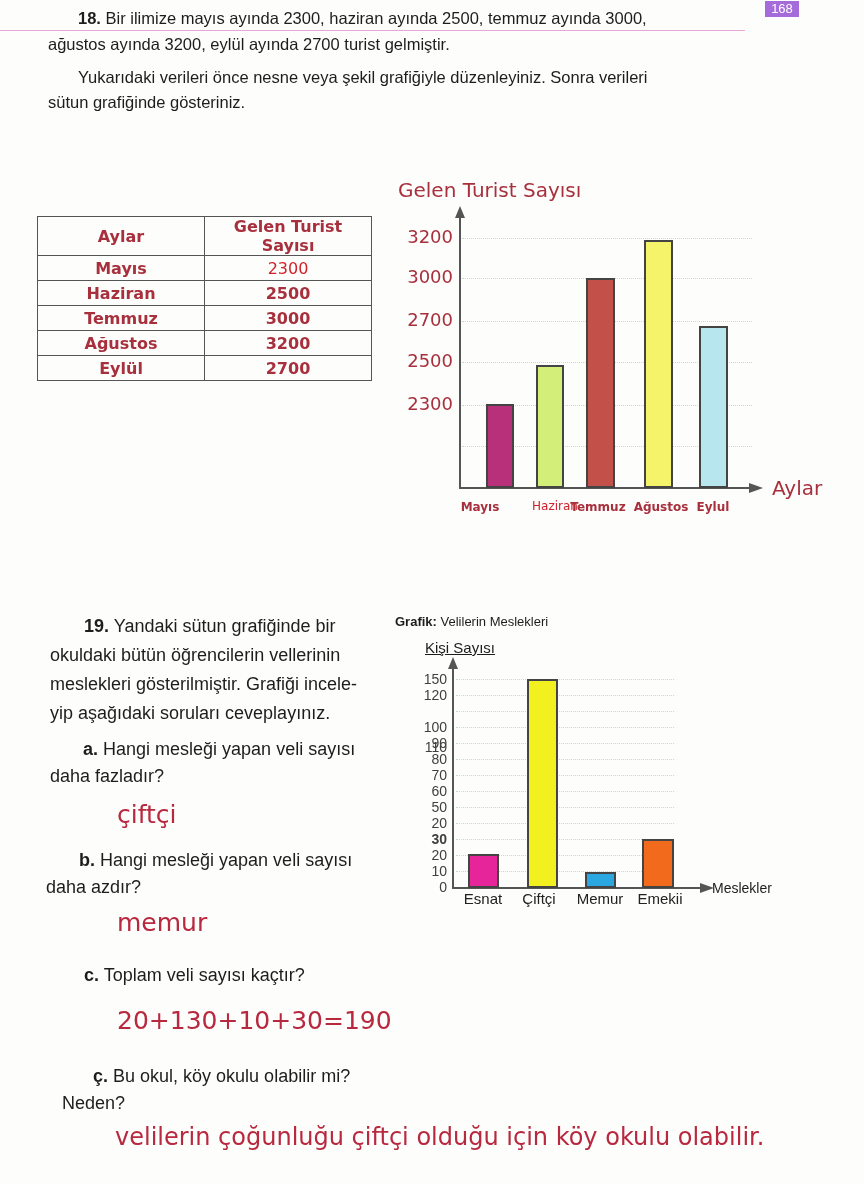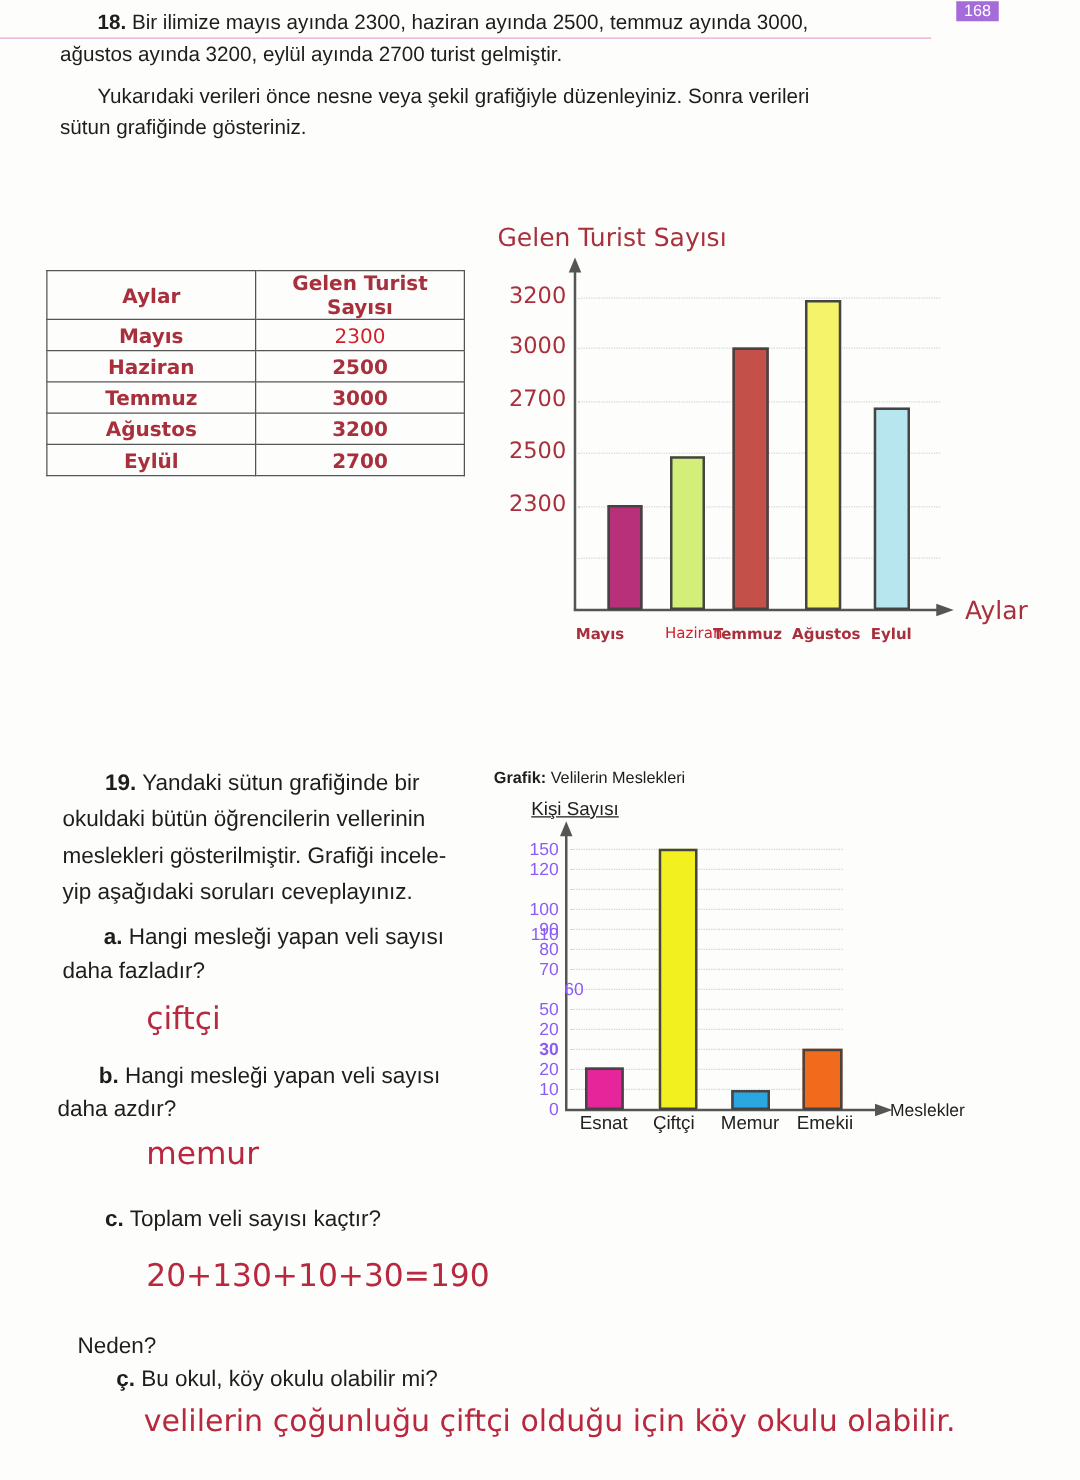--- a/index.html
+++ b/index.html
@@ -18,21 +18,21 @@
   table.tour td.m { width:166px; font-weight:bold; }
   table.tour td.v { width:166px; font-weight:bold; }
   table.tour tr.first td.v { font-weight:normal; color:#d21f2a; }
   .c1-title { font-family:"DejaVu Sans", sans-serif; font-size:20px; color:#a8303d; }
   .c1-tick { font-family:"DejaVu Sans", sans-serif; font-size:18px; color:#a8303d; text-align:right; width:50px; }
   .c1-xl { font-family:"DejaVu Sans", sans-serif; font-size:12px; font-weight:bold; color:#a8303d; text-align:center; width:80px; }
   .axis-v { position:absolute; width:2px; background:#555; }
   .axis-h { position:absolute; height:2px; background:#555; }
   .grid { position:absolute; height:0; border-top:1px dotted #cfd6d6; }
   .bar { position:absolute; border:2px solid #444; box-sizing:border-box; }
-  .c2-tick { font-size:14px; color:#8b5cf6; text-align:right; width:30px; line-height:14px; }
+  .c2-tick { font-size:14px; color:#404040; text-align:right; width:30px; line-height:14px; }
   .c2-xl { font-size:15px; color:#222; text-align:center; width:70px; }
   .arrow-up { width:0;height:0;border-left:5px solid transparent;border-right:5px solid transparent;border-bottom:12px solid #555; }
   .arrow-right { width:0;height:0;border-top:5px solid transparent;border-bottom:5px solid transparent;border-left:14px solid #555; }
 </style>
 </head>
 <body>
 
 <div class="pink-rule"></div>
 <div class="page-badge">168</div>
 
@@ -125,22 +125,22 @@
   <div>daha azdır?</div>
 </div>
 <div class="abs answer" style="left:117px;top:908px;font-size:25px;">memur</div>
 
 <div class="abs q-text" style="left:84px;top:962px;font-size:18px;">
   <span class="bold">c.</span> <span>Toplam veli sayısı kaçtır?</span>
 </div>
 <div class="abs answer" style="left:117px;top:1006px;font-size:25px;">20+130+10+30=190</div>
 
 <div class="abs q-text" style="left:62px;top:1063px;font-size:18px;line-height:27px;">
+  <div style="padding-left:31px;"><span class="bold">ç.</span> <span>Bu okul, köy okulu olabilir mi?</span></div>
   <div>Neden?</div>
-  <div style="padding-left:31px;"><span class="bold">ç.</span> <span>Bu okul, köy okulu olabilir mi?</span></div>
 </div>
 <div class="abs answer" style="left:115px;top:1123px;font-size:24px;">velilerin çoğunluğu çiftçi olduğu için köy okulu olabilir.</div>
 
 <div>
   <div class="abs" style="left:395px;top:614px;font-size:13px;">
     <span class="bold">Grafik:</span>
     <span>Velilerin Meslekleri</span>
   </div>
   <div class="abs" style="left:425px;top:639px;font-size:15px;text-decoration:underline;">Kişi Sayısı</div>
   <div class="abs arrow-up" style="left:448px;top:657px;"></div>
@@ -163,21 +163,21 @@
   <div class="grid" style="left:456px;top:855px;width:218px;border-color:#b9dce0;"></div>
   <div class="grid" style="left:456px;top:871px;width:218px;border-color:#b9dce0;"></div>
 
   <div class="abs c2-tick" style="left:417px;top:672px;">150</div>
   <div class="abs c2-tick" style="left:417px;top:688px;">120</div>
   <div class="abs c2-tick" style="left:417px;top:704px;margin-top:36px;">110</div>
   <div class="abs c2-tick" style="left:417px;top:720px;">100</div>
   <div class="abs c2-tick" style="left:417px;top:736px;">90</div>
   <div class="abs c2-tick" style="left:417px;top:752px;">80</div>
   <div class="abs c2-tick" style="left:417px;top:768px;">70</div>
-  <div class="abs c2-tick" style="left:437px;top:784px;">60</div>
+  <div class="abs c2-tick" style="left:417px;top:784px;">60</div>
   <div class="abs c2-tick" style="left:417px;top:800px;">50</div>
   <div class="abs c2-tick" style="left:417px;top:816px;">20</div>
   <div class="abs c2-tick" style="left:417px;top:832px;font-weight:bold;">30</div>
   <div class="abs c2-tick" style="left:417px;top:848px;">20</div>
   <div class="abs c2-tick" style="left:417px;top:864px;">10</div>
   <div class="abs c2-tick" style="left:417px;top:880px;">0</div>
 
   <div class="bar" style="left:468px;top:854px;width:31px;height:34px;background:#e7259a;"></div>
   <div class="bar" style="left:527px;top:679px;width:31px;height:209px;background:#f3f020;"></div>
   <div class="bar" style="left:585px;top:872px;width:31px;height:16px;background:#2aa6e0;"></div>

